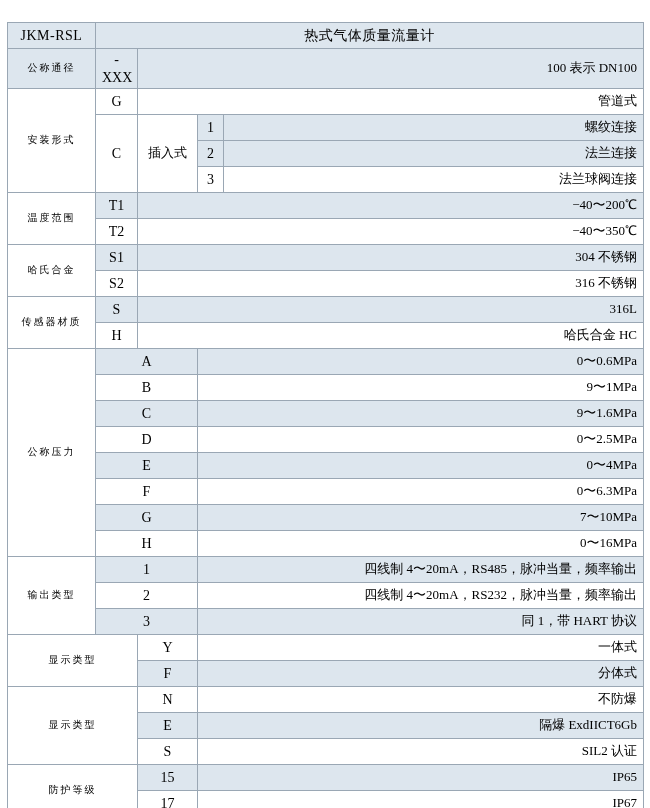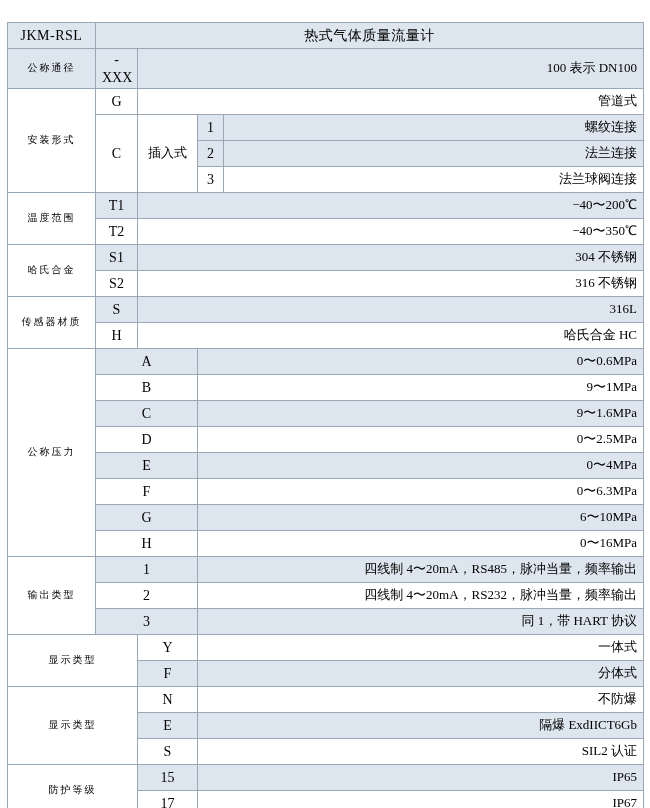--- a/index.html
+++ b/index.html
@@ -243,21 +243,21 @@
       </td>
       <td class="plain" colspan="2">
         <div class="cell-inner lft desc">0〜6.3MPa</div>
       </td>
     </tr>
     <tr>
       <td class="shade" colspan="2">
         <div class="cell-inner ctr code">G</div>
       </td>
       <td class="shade" colspan="2">
-        <div class="cell-inner lft desc">6〜10MPa</div>
+        <div class="cell-inner lft desc">7〜10MPa</div>
       </td>
     </tr>
     <tr>
       <td class="plain" colspan="2">
         <div class="cell-inner ctr code">H</div>
       </td>
       <td class="plain" colspan="2">
         <div class="cell-inner lft desc">0〜16MPa</div>
       </td>
     </tr>

